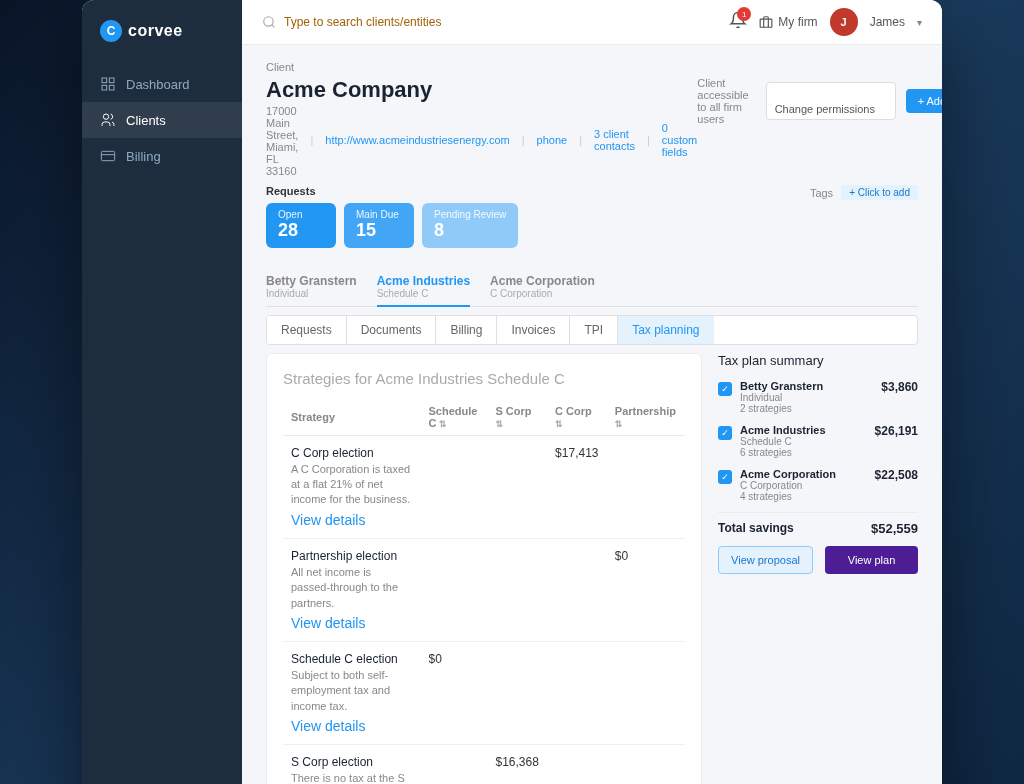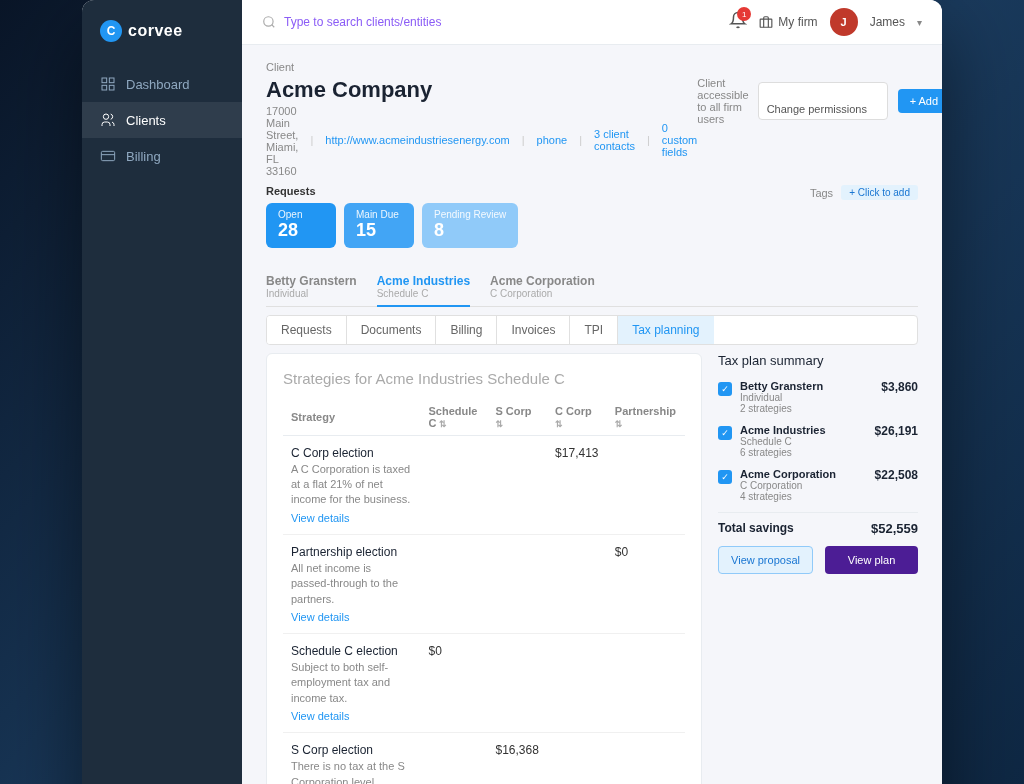--- a/index.html
+++ b/index.html
@@ -193,21 +193,21 @@
       font-size: 11px;
     }
     .client-actions {
       display: flex;
       align-items: center;
       gap: 10px;
     }
     .permissions-row {
       display: flex;
       align-items: center;
-      gap: 8px;
+      gap: 16px;
       font-size: 11px;
       color: #888;
     }
     .permissions-select {
       border: 1px solid #ddd;
       border-radius: 4px;
       padding: 20px 20px 4px 8px;
       font-size: 11px;
       color: #555;
       background: white;
@@ -388,21 +388,21 @@
       font-size: 12px;
     }
     .strategy-desc {
       color: #888;
       font-size: 11px;
       margin-top: 2px;
       line-height: 1.4;
     }
     .view-details {
       color: #2196f3;
-      font-size: 11px;
+      font-size: 14px;
       cursor: pointer;
       display: inline-block;
       margin-top: 4px;
     }
     .amount {
       color: #333;
       font-size: 12px;
       font-weight: 500;
     }
     
@@ -539,21 +539,21 @@
   </aside>
 
   <main class="main">
 
     <header class="header">
       <div class="search-bar">
         <svg width="14" height="14" viewBox="0 0 24 24" fill="none" stroke="#aaa" stroke-width="2">
             <circle cx="11" cy="11" r="8"></circle>
             <path d="m21 21-4.35-4.35"></path>
           </svg>
-        <span style="color:#8b5cf6;font-size:12px;">Type to search clients/entities</span>
+        <span style="color:#a16207;font-size:12px;">Type to search clients/entities</span>
       </div>
       <div class="header-right">
         <div class="notif-bell">
           <svg width="18" height="18" viewBox="0 0 24 24" fill="none" stroke="#555" stroke-width="2">
               <path d="M18 8A6 6 0 0 0 6 8c0 7-3 9-3 9h18s-3-2-3-9"></path>
               <path d="M13.73 21a2 2 0 0 1-3.46 0"></path>
             </svg>
           <div class="notif-badge">1</div>
         </div>
         <div class="firm-btn">

